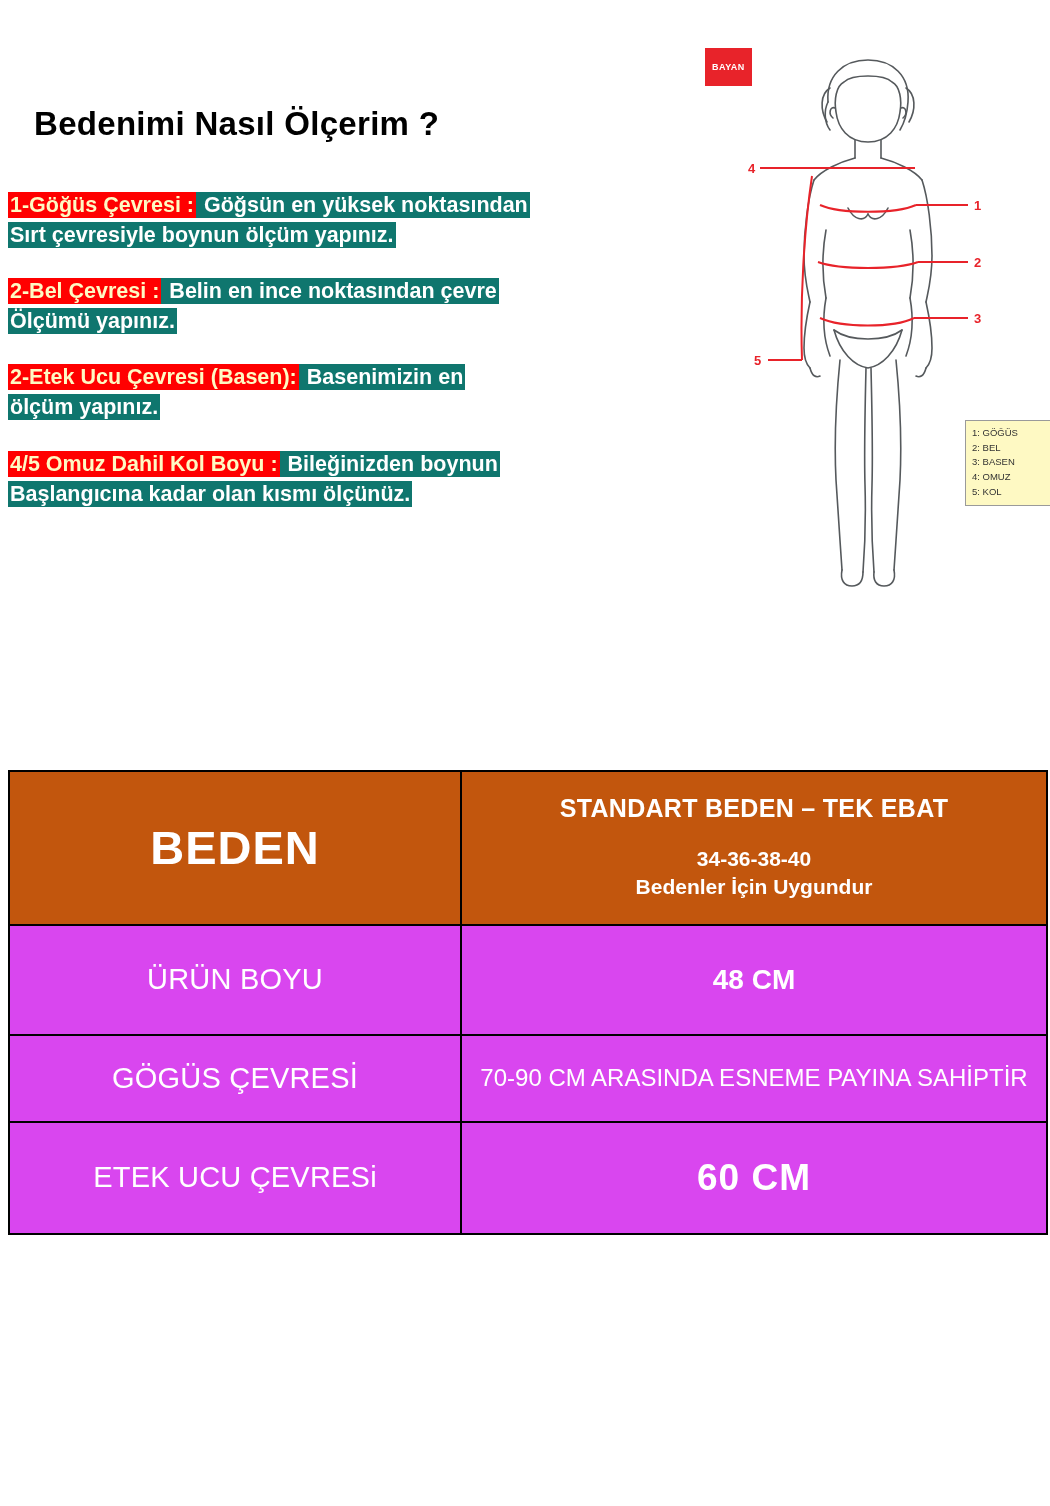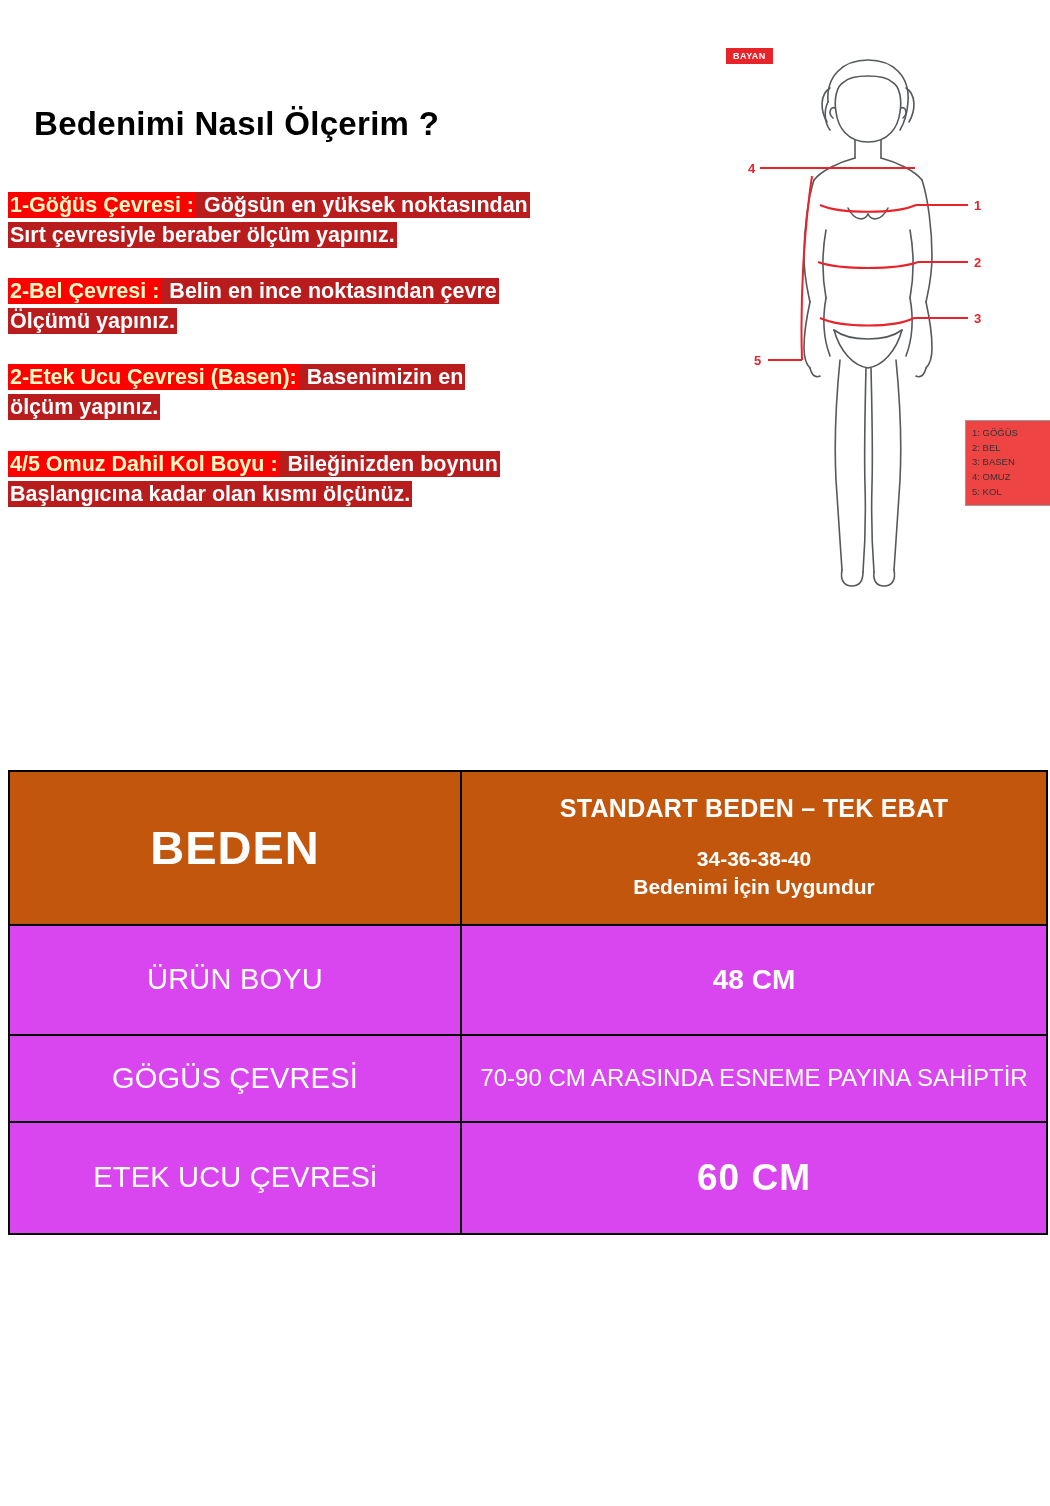--- a/index.html
+++ b/index.html
@@ -44,51 +44,50 @@
     font-size: 21.5px;
     font-weight: bold;
     line-height: 1.4;
     padding: 1px 2px;
   }
   .seg-red {
     background: #ff0000;
     color: #fef9c3;
   }
   .seg-black {
-    background: #b91c1c;
+    background: #0f766e;
     color: #ffffff;
   }
 
   
   .figure-wrap {
     position: absolute;
     left: 700px;
     top: 30px;
     width: 340px;
     height: 580px;
   }
   .bayan-tag {
     position: absolute;
     left: 5px;
     top: 18px;
     background: #e8232a;
     color: #ffffff;
     font-size: 9px;
     font-weight: bold;
     letter-spacing: 0.5px;
-    padding: 3px 7px;
-    margin-left: 21px;
+    padding: 14px 7px;
   }
   .legend-box {
     position: absolute;
     left: 265px;
     top: 390px;
     width: 72px;
     border: 1px solid #9a9a9a;
-    background: #ef4444;
+    background: #fef9c3;
     padding: 5px 6px;
     font-size: 9.5px;
     line-height: 1.55;
     color: #333333;
   }
   .legend-box div { white-space: nowrap; }
 
   
   .size-table {
     position: absolute;
@@ -157,21 +156,21 @@
 <body>
 
 <div class="page-title">Bedenimi Nasıl Ölçerim ?</div>
 
 <div class="instructions">
   <div class="instr">
     <span class="line">
       <span class="seg seg-red">1-Göğüs Çevresi :</span><span class="seg seg-black"> Göğsün en yüksek noktasından</span>
     </span>
     <span class="line">
-      <span class="seg seg-black">Sırt çevresiyle beraber ölçüm yapınız.</span>
+      <span class="seg seg-black">Sırt çevresiyle boynun ölçüm yapınız.</span>
     </span>
   </div>
 
   <div class="instr">
     <span class="line">
       <span class="seg seg-red">2-Bel Çevresi :</span><span class="seg seg-black"> Belin en ince noktasından çevre</span>
     </span>
     <span class="line">
       <span class="seg seg-black">Ölçümü yapınız.</span>
     </span>
@@ -282,21 +281,21 @@
 </div>
 
 <table class="size-table">
   <tbody>
     <tr class="row-head">
       <td class="col-a head-left">BEDEN</td>
       <td class="col-b head-right">
         <div class="t1">STANDART BEDEN – TEK EBAT</div>
         <div class="t2">
           <span>34-36-38-40</span><br>
-          <span>Bedenimi İçin Uygundur</span>
+          <span>Bedenler İçin Uygundur</span>
         </div>
       </td>
     </tr>
     <tr class="row-body">
       <td class="col-a cell-label">ÜRÜN BOYU</td>
       <td class="col-b cell-big">48 CM</td>
     </tr>
     <tr class="row-body">
       <td class="col-a cell-label">GÖGÜS ÇEVRESİ</td>
       <td class="col-b cell-small">70-90 CM ARASINDA ESNEME PAYINA SAHİPTİR</td>

